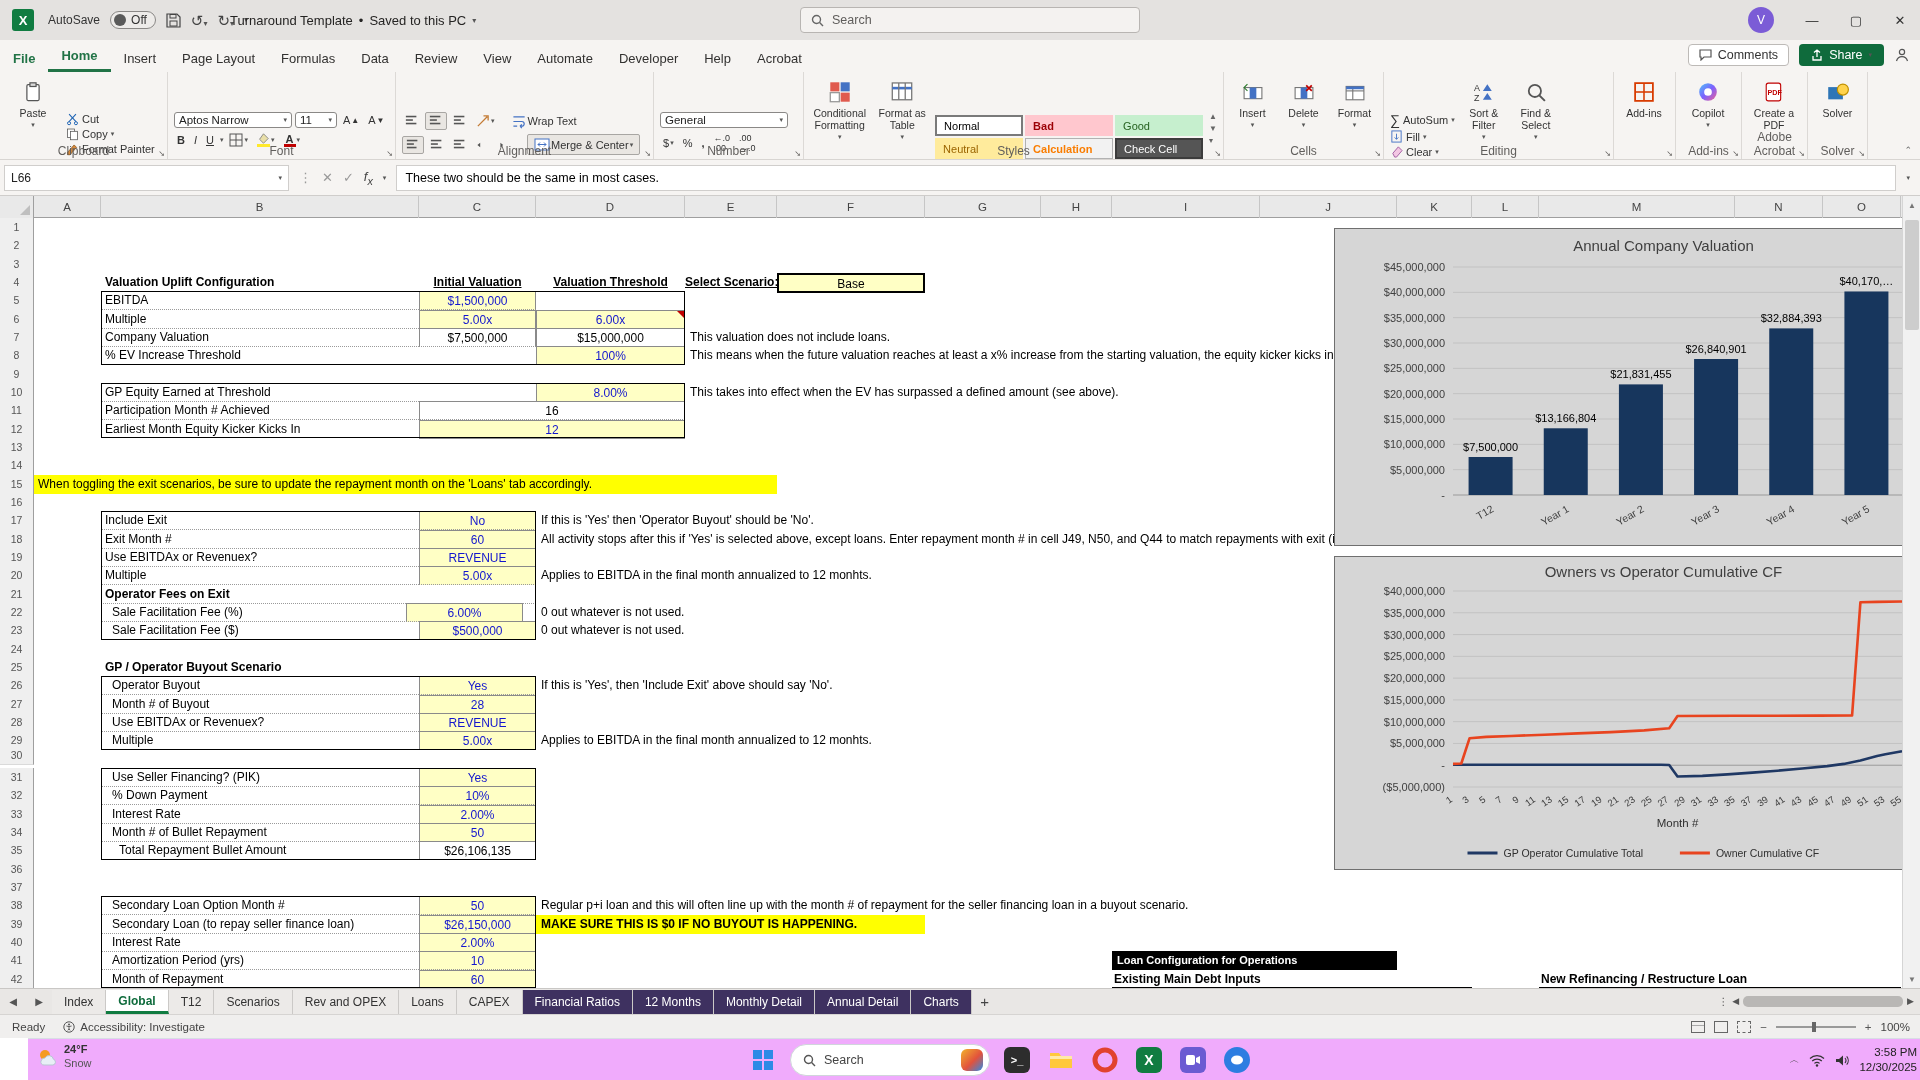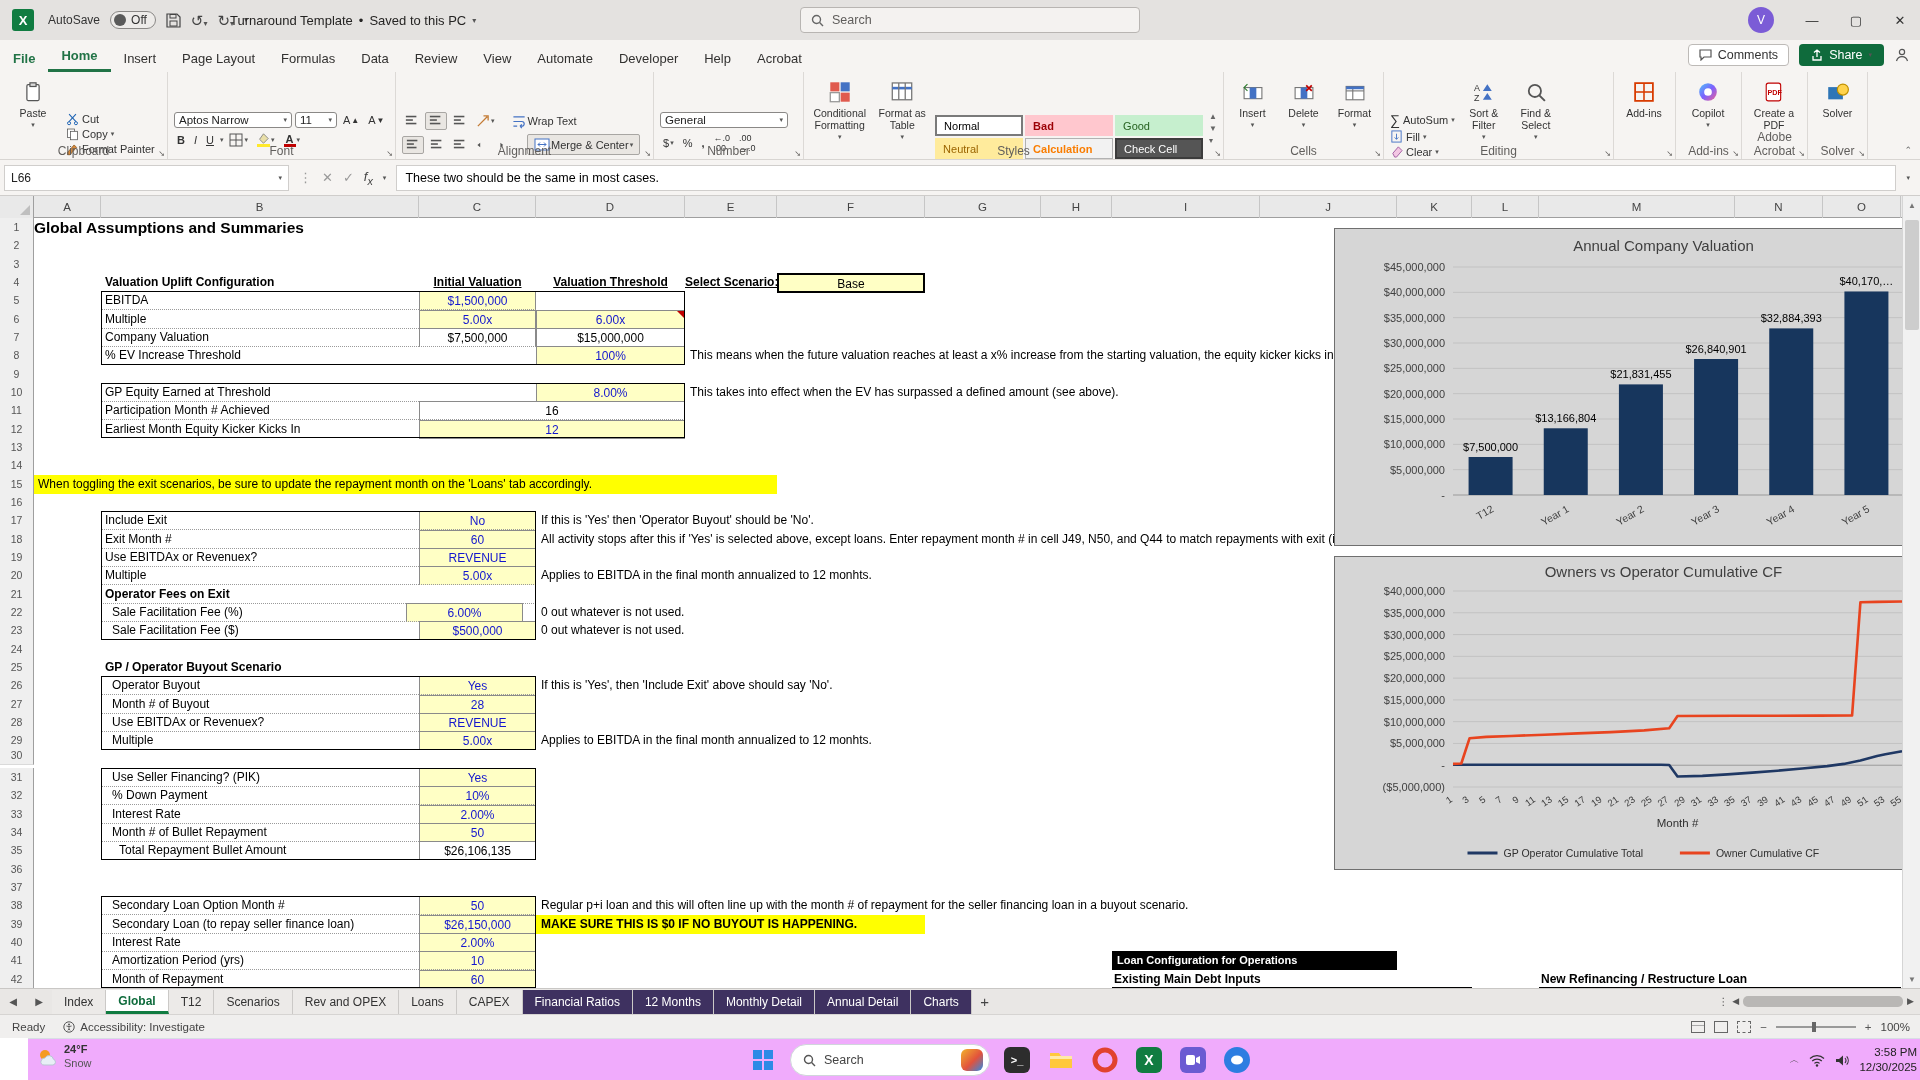--- a/index.html
+++ b/index.html
@@ -615,34 +615,34 @@
       <div class="rowno" style="top: 608.56px; height: 19.33px;">33</div>
       <div class="rowno" style="top: 626.89px; height: 19.33px;">34</div>
       <div class="rowno" style="top: 645.22px; height: 19.33px;">35</div>
       <div class="rowno" style="top: 663.55px; height: 19.33px;">36</div>
       <div class="rowno" style="top: 681.88px; height: 19.33px;">37</div>
       <div class="rowno" style="top: 700.21px; height: 19.33px;">38</div>
       <div class="rowno" style="top: 718.54px; height: 19.33px;">39</div>
       <div class="rowno" style="top: 736.87px; height: 19.33px;">40</div>
       <div class="rowno" style="top: 755.2px; height: 19.33px;">41</div>
       <div class="rowno" style="top: 773.53px; height: 19.33px;">42</div>
-      <div class="cell k-title" style="left: 34px; top: 22px; width: 743px;">Global Assumptions and Summaries</div>
       <div class="cell k-lblb" style="left: 101px; top: 76.99px; width: 318px;">Valuation Uplift Configuration</div>
       <div class="cell k-hdru" style="left: 419px; top: 76.99px; width: 117px;">Initial Valuation</div>
       <div class="cell k-hdru" style="left: 536px; top: 76.99px; width: 149px;">Valuation Threshold</div>
       <div class="cell k-hdrur" style="left: 685px; top: 76.99px; width: 92px;">Select Scenario:</div>
       <div class="cell k-scen" style="left: 777px; top: 76.99px; width: 148px;">Base</div>
       <div class="cell k-lbl sep" style="left: 101px; top: 95.32px; width: 318px;">EBITDA</div>
       <div class="cell k-val sep" style="left: 419px; top: 95.32px; width: 117px;">$1,500,000</div>
       <div class="cell k-lbl sep" style="left: 101px; top: 113.65px; width: 318px;">Multiple</div>
       <div class="cell k-val sep" style="left: 419px; top: 113.65px; width: 117px;">5.00x</div>
       <div class="cell k-val sep rc" style="left: 536px; top: 113.65px; width: 149px;">6.00x</div>
       <div class="cell k-lbl sep" style="left: 101px; top: 131.98px; width: 318px;">Company Valuation</div>
       <div class="cell k-valw sep" style="left: 419px; top: 131.98px; width: 117px;">$7,500,000</div>
       <div class="cell k-valw sep" style="left: 536px; top: 131.98px; width: 149px;">$15,000,000</div>
+      <div class="cell k-note" style="left: 685px; top: 131.98px; width: 712px;">This valuation does not include loans.</div>
       <div class="cell k-lbl" style="left: 101px; top: 150.31px; width: 318px;">% EV Increase Threshold</div>
       <div class="cell k-val" style="left: 536px; top: 150.31px; width: 149px;">100%</div>
       <div class="cell k-note" style="left: 685px; top: 150.31px; width: 712px;">This means when the future valuation reaches at least a x% increase from the starting valuation, the equity kicker kicks in.</div>
       <div class="cell k-lbl sep" style="left: 101px; top: 186.97px; width: 318px;">GP Equity Earned at Threshold</div>
       <div class="cell k-val sep" style="left: 536px; top: 186.97px; width: 149px;">8.00%</div>
       <div class="cell k-note" style="left: 685px; top: 186.97px; width: 712px;">This takes into effect when the EV has surpassed a defined amount (see above).</div>
       <div class="cell k-lbl sep" style="left: 101px; top: 205.3px; width: 318px;">Participation Month # Achieved</div>
       <div class="cell k-valw sep" style="left: 419px; top: 205.3px; width: 266px;">16</div>
       <div class="cell k-lbl" style="left: 101px; top: 223.63px; width: 318px;">Earliest Month Equity Kicker Kicks In</div>
       <div class="cell k-val" style="left: 419px; top: 223.63px; width: 266px;">12</div>

